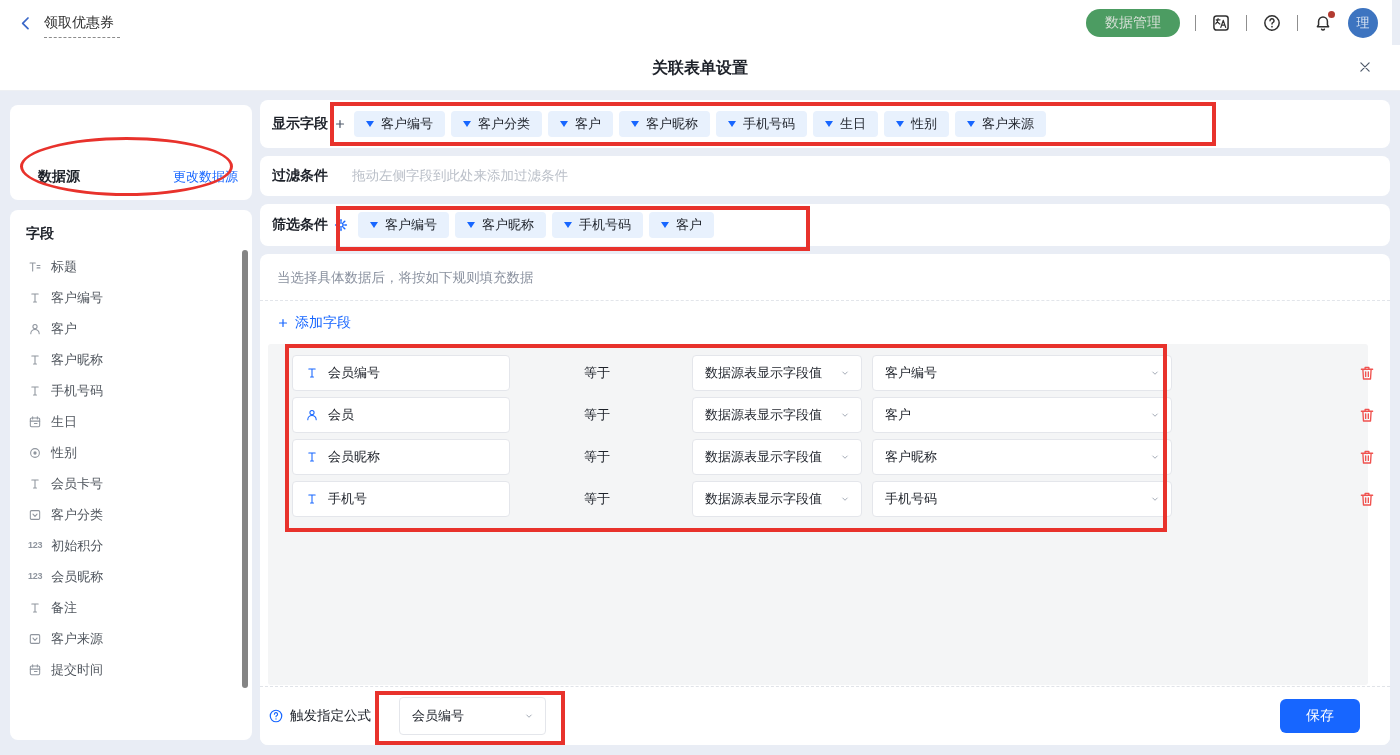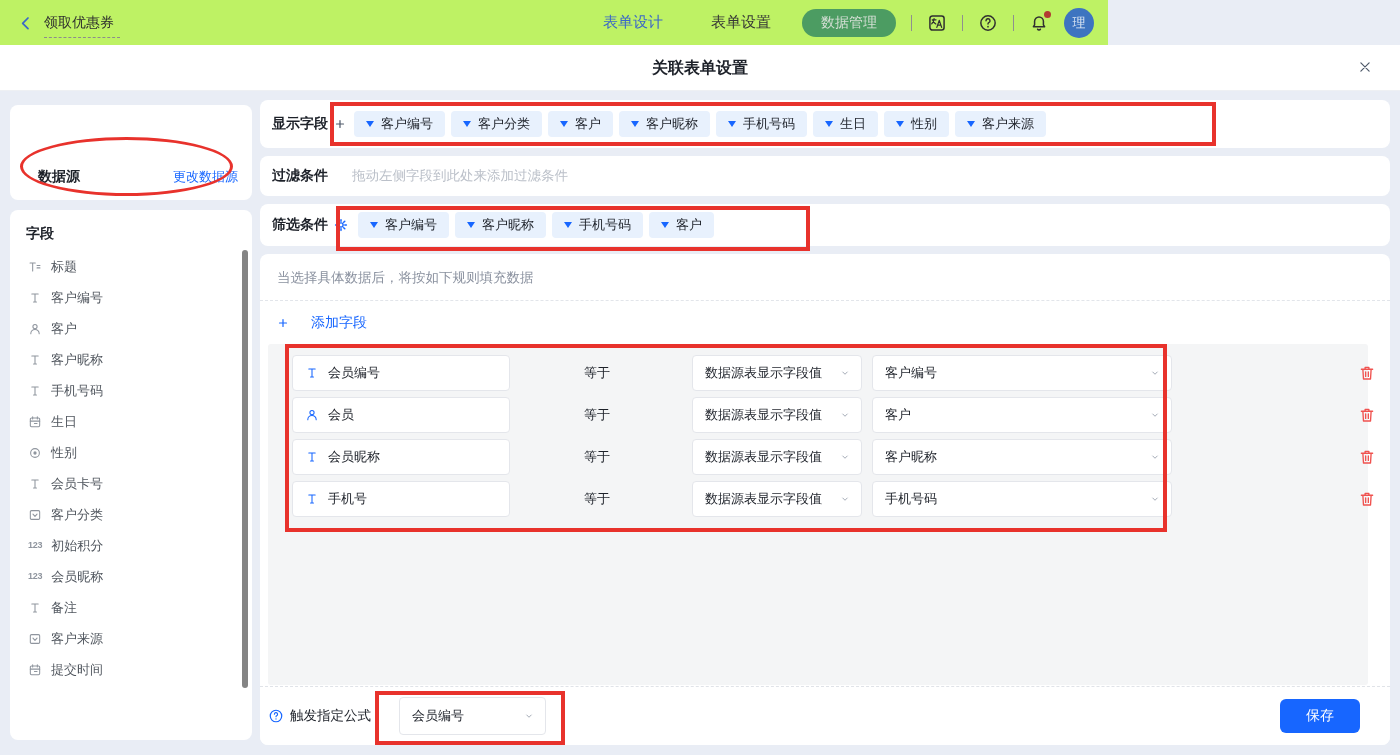--- a/index.html
+++ b/index.html
@@ -4,21 +4,21 @@
 <style>
   html,body{margin:0;padding:0;background:#cfd6e2;}
   .stage{position:relative;width:1400px;height:755px;overflow:hidden;background:#e9edf5;
          font-family:"Liberation Sans","DejaVu Sans",sans-serif;color:#1d2129;-webkit-font-smoothing:antialiased;}
   
   .icon{display:inline-flex;width:14px;height:14px;flex:0 0 auto;align-items:center;justify-content:center;}
   .icon svg{width:100%;height:100%;display:block;fill:none;stroke:currentColor;stroke-width:1.8;stroke-linecap:round;stroke-linejoin:round;}
   .icon-12{width:12px;height:12px}.icon-16{width:16px;height:16px}.icon-18{width:18px;height:18px}.icon-20{width:20px;height:20px}
   .num-icon{width:auto;height:auto;font-size:9px;font-weight:700;letter-spacing:-.3px;line-height:1;}
   
-  .topbar{position:absolute;left:0;top:0;width:1108px;height:45px;background:#bef264;}
+  .topbar{position:absolute;left:0;top:0;width:1392px;height:45px;background:#ffffff;}
   .tb-left{position:absolute;left:18px;top:0;height:45px;display:flex;align-items:center;gap:10px;}
   .back-btn{color:#3a67c8;display:flex;align-items:center;}
   .form-title-wrap{position:relative;}
   .form-title{font-size:14px;color:#2e2e2e;}
   .title-dash{position:absolute;left:0;right:-6px;bottom:-6px;border-bottom:1px dashed #8c8c8c;}
   .tabs{position:absolute;left:603px;top:0;height:45px;display:flex;gap:48px;align-items:center;}
   .tab{font-size:15px;color:#363636;cursor:pointer;}
   .tab.active{color:#3a67c8;}
   .tb-right{position:absolute;right:14px;top:0;height:45px;display:flex;align-items:center;gap:15px;}
   .pill-btn{height:28px;padding:0 19px;border-radius:14px;background:#4c9c62;color:#d5dfd5;font-size:14px;display:flex;align-items:center;}
@@ -53,21 +53,21 @@
   .plus-gray{color:#4e5969;margin:0 8px 0 6px;}
   .gear-blue{color:#1766ff;margin:0 10px 0 6px;}
   .chips{display:flex;gap:6px;align-items:center;}
   .chip{height:26px;background:#e8f1fd;border-radius:4px;display:flex;align-items:center;gap:7px;padding:0 12px;font-size:13px;color:#1d2129;cursor:pointer;}
   .tri{width:0;height:0;border-left:4.5px solid transparent;border-right:4.5px solid transparent;border-top:6px solid #1766ff;}
   .drop-placeholder{margin-left:24px;font-size:13.5px;color:#bbc0c9;}
   
   .main-card{left:260px;top:254px;width:1130px;height:491px;}
   .hint{padding:15px 16px 0 17px;font-size:13.5px;color:#8a919f;}
   .dash-div{margin-top:13px;border-top:1px dashed #e2e5ea;}
-  .add-link{margin:13px 0 0 17px;display:inline-flex;align-items:center;gap:22px;color:#1766ff;font-size:14px;cursor:pointer;}
+  .add-link{margin:13px 0 0 17px;display:inline-flex;align-items:center;gap:6px;color:#1766ff;font-size:14px;cursor:pointer;}
   .rules-panel{position:absolute;left:8px;top:90px;width:1100px;height:341px;background:#f4f5f6;border-radius:3px;}
   .rule-row{position:absolute;left:24px;right:0;height:36px;}
   .rule-input{position:absolute;left:0;top:0;width:218px;height:36px;box-sizing:border-box;background:#fff;border:1px solid #e4e6eb;border-radius:4px;display:flex;align-items:center;gap:9px;padding:0 12px;font-size:13px;}
   .rule-input .icon{color:#1766ff;}
   .rule-op{position:absolute;left:292px;top:0;line-height:36px;font-size:13px;color:#1d2129;}
   .dd{position:absolute;top:0;height:36px;box-sizing:border-box;background:#fff;border:1px solid #e4e6eb;border-radius:4px;display:flex;align-items:center;justify-content:space-between;padding:0 10px 0 12px;font-size:13px;color:#1d2129;cursor:pointer;}
   .dd .icon{color:#9aa2ae;}
   .rule-trash{position:absolute;left:1066px;top:9px;width:18px;height:18px;color:#f0524f;cursor:pointer;}
   .bottom-bar{position:absolute;left:0;bottom:0;width:100%;height:59px;box-sizing:border-box;border-top:1px dashed #e0e3e8;border-radius:0 0 8px 8px;background:#fff;display:flex;align-items:center;padding:0 30px 0 8px;}
   .trig-help{color:#1766ff;}
@@ -91,24 +91,20 @@
     <div class="tb-left">
       <span class="back-btn icon icon-16">
           <svg viewBox="0 0 24 24">
             <path d="M15 4.5L7 12.5l8 8" stroke-width="2.6"></path>
           </svg>
         </span>
       <span class="form-title-wrap">
         <span class="form-title">领取优惠券</span>
         <span class="title-dash"></span>
       </span>
-    </div>
-    <div class="tabs">
-      <span class="tab active">表单设计</span>
-      <span class="tab">表单设置</span>
     </div>
     <div class="tb-right">
       <span class="pill-btn">数据管理</span>
       <span class="tb-divider"></span>
       <span class="tb-icon icon icon-20">
           <svg viewBox="0 0 24 24">
             <rect x="3.5" y="3.5" width="17" height="17" rx="3"></rect>
             <path d="M6.2 8.2h4.6M8.5 6.8c-.3 3-1.3 5-2.8 6.2M7 8.4c.6 2.3 1.9 4 3.6 4.8M11.8 17.2l2.9-8.4 2.9 8.4M12.9 14.5h3.7" stroke-width="1.5"></path>
           </svg>
         </span>

